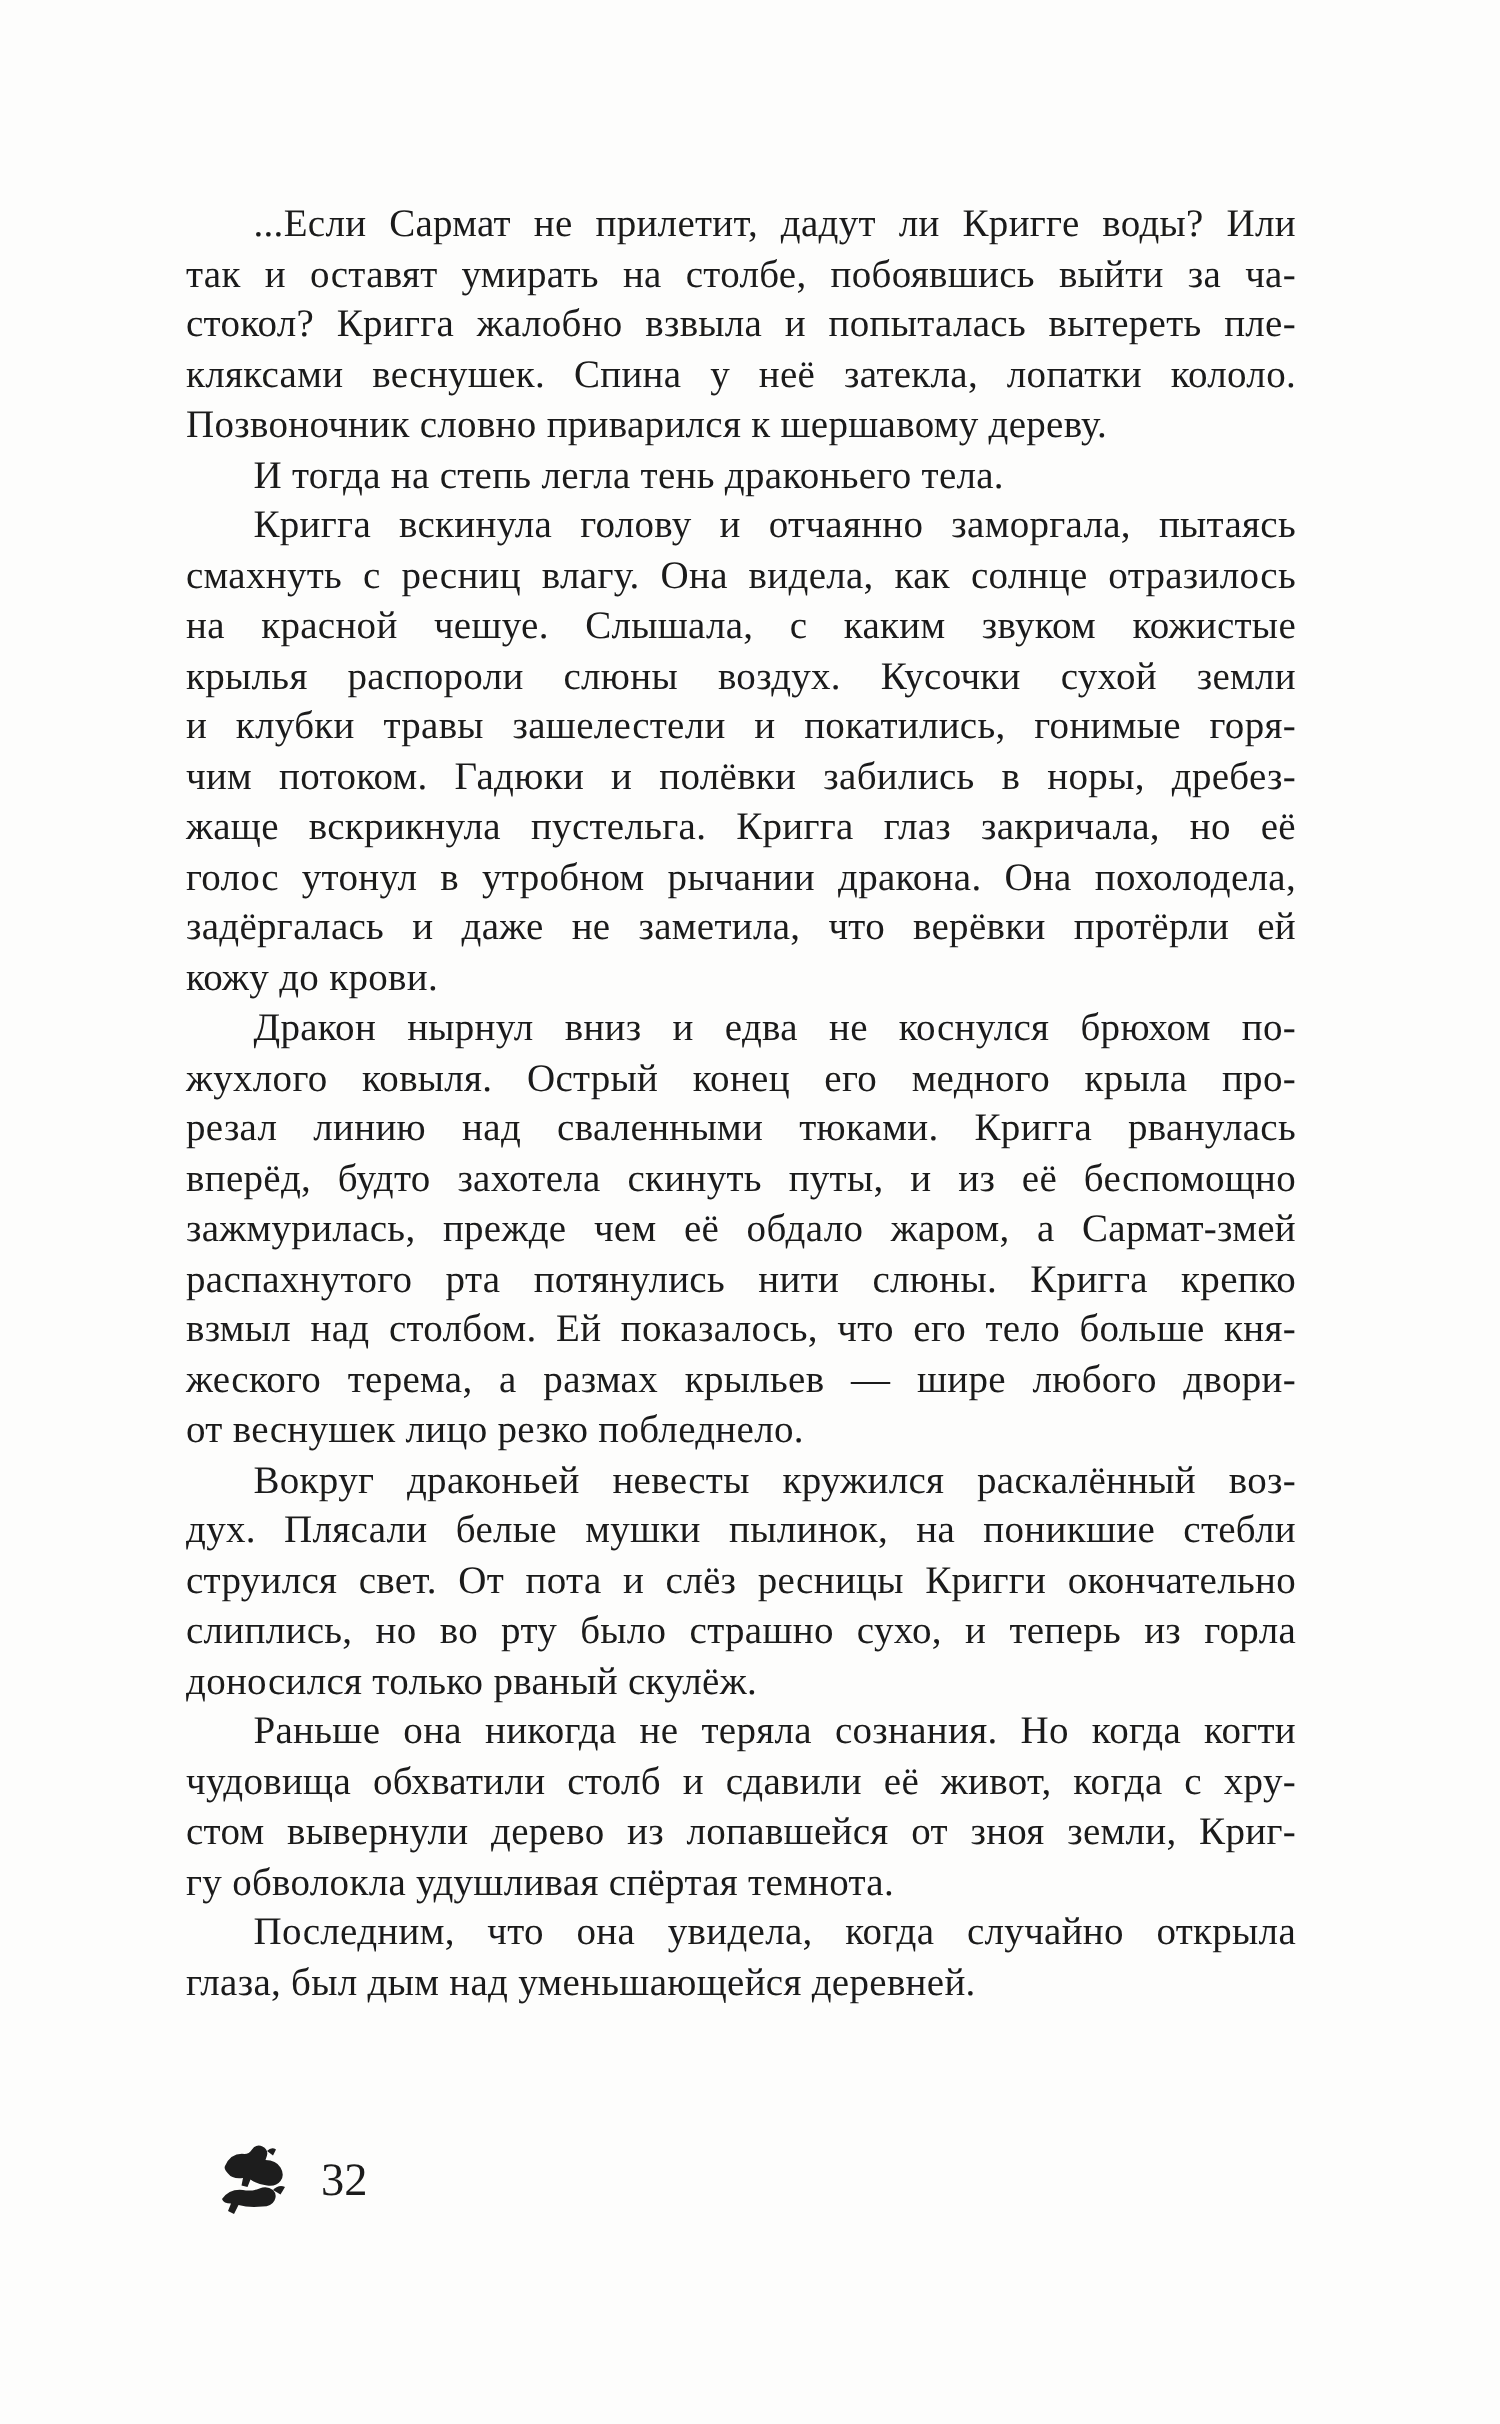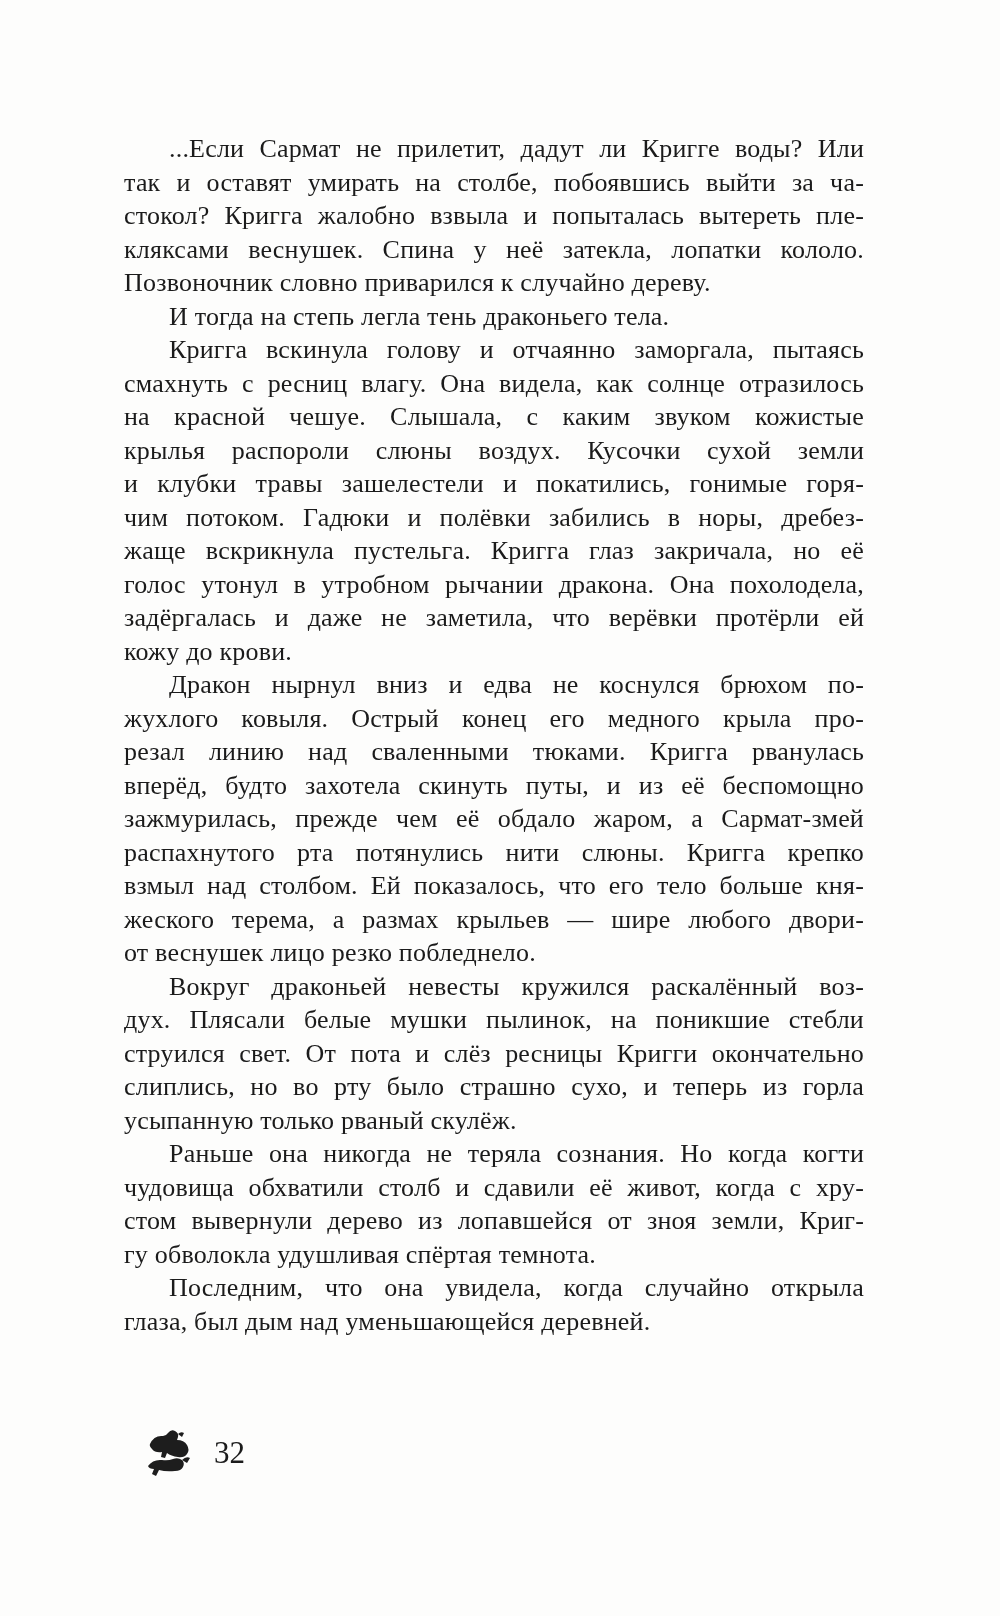--- a/index.html
+++ b/index.html
@@ -60,21 +60,21 @@
 <body>
 
 <div class="page">
 
   <div class="text-block">
       <div class="para">
         <div class="line first">...Если Сармат не прилетит, дадут ли Кригге воды? Или</div>
         <div class="line">так и оставят умирать на столбе, побоявшись выйти за ча-</div>
         <div class="line">стокол? Кригга жалобно взвыла и попыталась вытереть пле-</div>
         <div class="line">кляксами веснушек. Спина у неё затекла, лопатки кололо.</div>
-        <div class="line last">Позвоночник словно приварился к случайно дереву.</div>
+        <div class="line last">Позвоночник словно приварился к шершавому дереву.</div>
       </div>
       <div class="para">
         <div class="line first last">И тогда на степь легла тень драконьего тела.</div>
       </div>
       <div class="para">
         <div class="line first">Кригга вскинула голову и отчаянно заморгала, пытаясь</div>
         <div class="line">смахнуть с ресниц влагу. Она видела, как солнце отразилось</div>
         <div class="line">на красной чешуе. Слышала, с каким звуком кожистые</div>
         <div class="line">крылья распороли слюны воздух. Кусочки сухой земли</div>
         <div class="line">и клубки травы зашелестели и покатились, гонимые горя-</div>
@@ -93,21 +93,21 @@
         <div class="line">распахнутого рта потянулись нити слюны. Кригга крепко</div>
         <div class="line">взмыл над столбом. Ей показалось, что его тело больше кня-</div>
         <div class="line">жеского терема, а размах крыльев — шире любого двори-</div>
         <div class="line last">от веснушек лицо резко побледнело.</div>
       </div>
       <div class="para">
         <div class="line first">Вокруг драконьей невесты кружился раскалённый воз-</div>
         <div class="line">дух. Плясали белые мушки пылинок, на поникшие стебли</div>
         <div class="line">струился свет. От пота и слёз ресницы Кригги окончательно</div>
         <div class="line">слиплись, но во рту было страшно сухо, и теперь из горла</div>
-        <div class="line last">усыпанную только рваный скулёж.</div>
+        <div class="line last">доносился только рваный скулёж.</div>
       </div>
       <div class="para">
         <div class="line first">Раньше она никогда не теряла сознания. Но когда когти</div>
         <div class="line">чудовища обхватили столб и сдавили её живот, когда с хру-</div>
         <div class="line">стом вывернули дерево из лопавшейся от зноя земли, Криг-</div>
         <div class="line last">гу обволокла удушливая спёртая темнота.</div>
       </div>
       <div class="para">
         <div class="line first">Последним, что она увидела, когда случайно открыла</div>
         <div class="line last">глаза, был дым над уменьшающейся деревней.</div>

